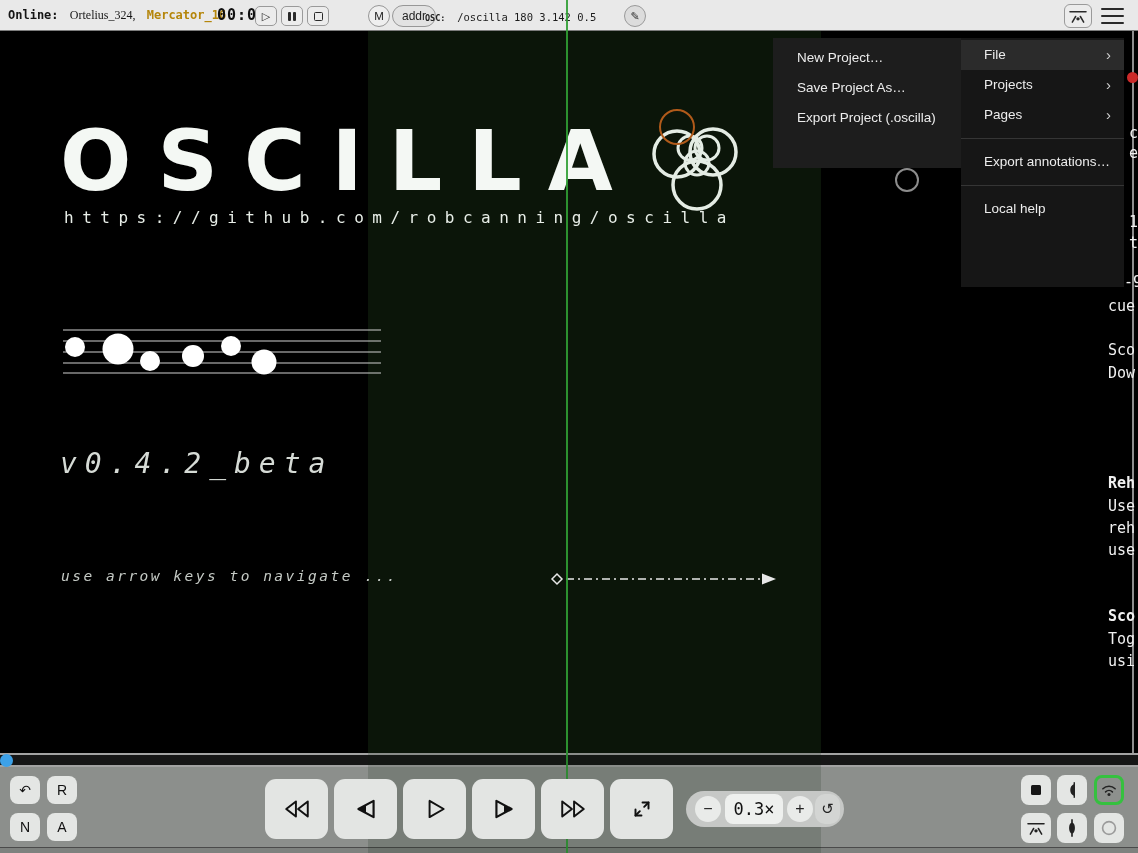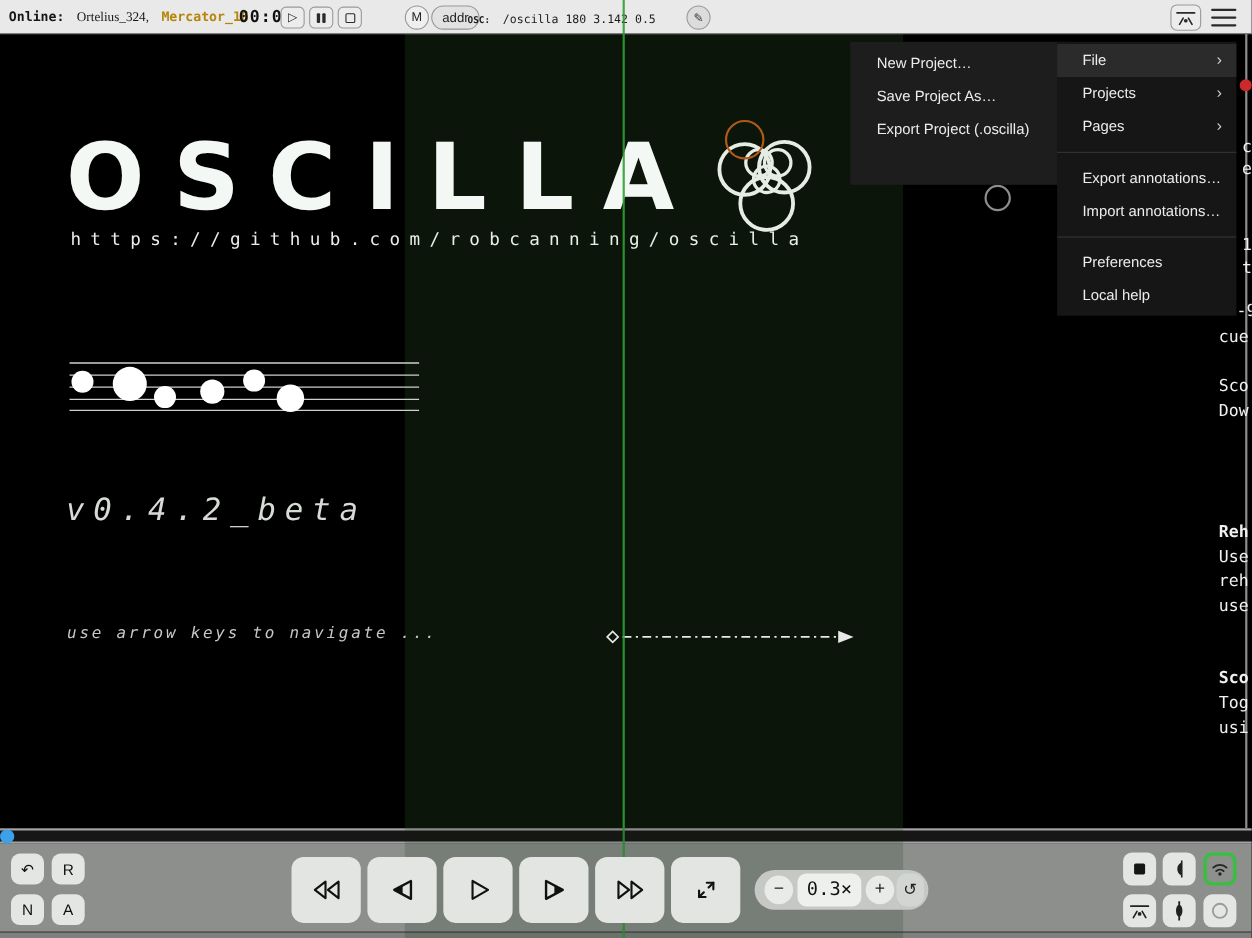--- a/index.html
+++ b/index.html
@@ -246,23 +246,21 @@
     <div class="mm-item">
       <span>Projects</span>
       <span class="mm-chevron">›</span>
     </div>
     <div class="mm-item">
       <span>Pages</span>
       <span class="mm-chevron">›</span>
     </div>
     <div class="mm-divider"></div>
     <div class="mm-item">Export annotations…</div>
-    <div class="mm-item">Import annotations…</div>
     <div class="mm-divider"></div>
-    <div class="mm-item">Preferences</div>
     <div class="mm-item">Local help</div>
   </div>
 
   <div id="scroll-track"></div>
   <div id="scroll-handle"></div>
   <div id="bottombar"></div>
   <div id="bar-tint"></div>
   <div id="bottom-strip"></div>
 
   <button class="sbtn" style="left:10px;top:776px;">

